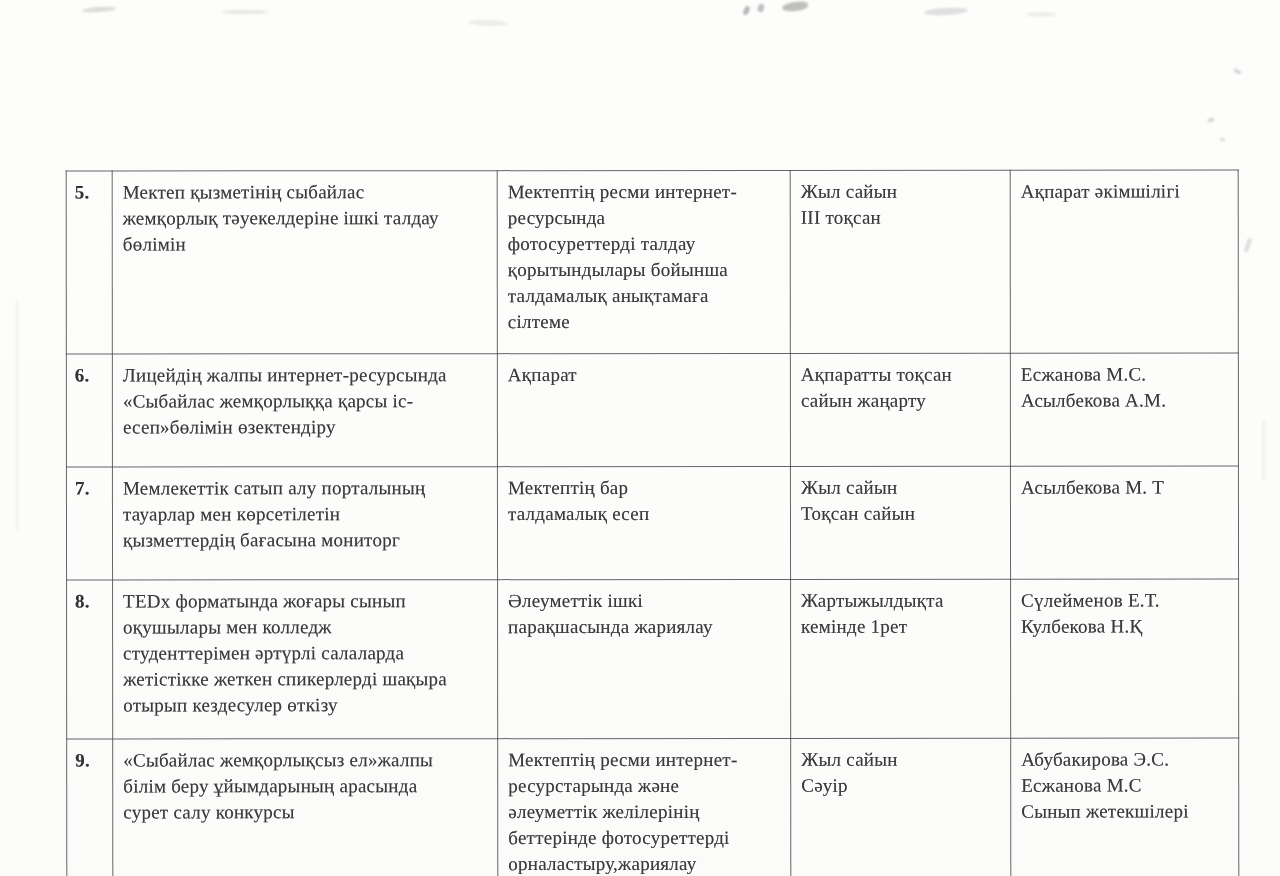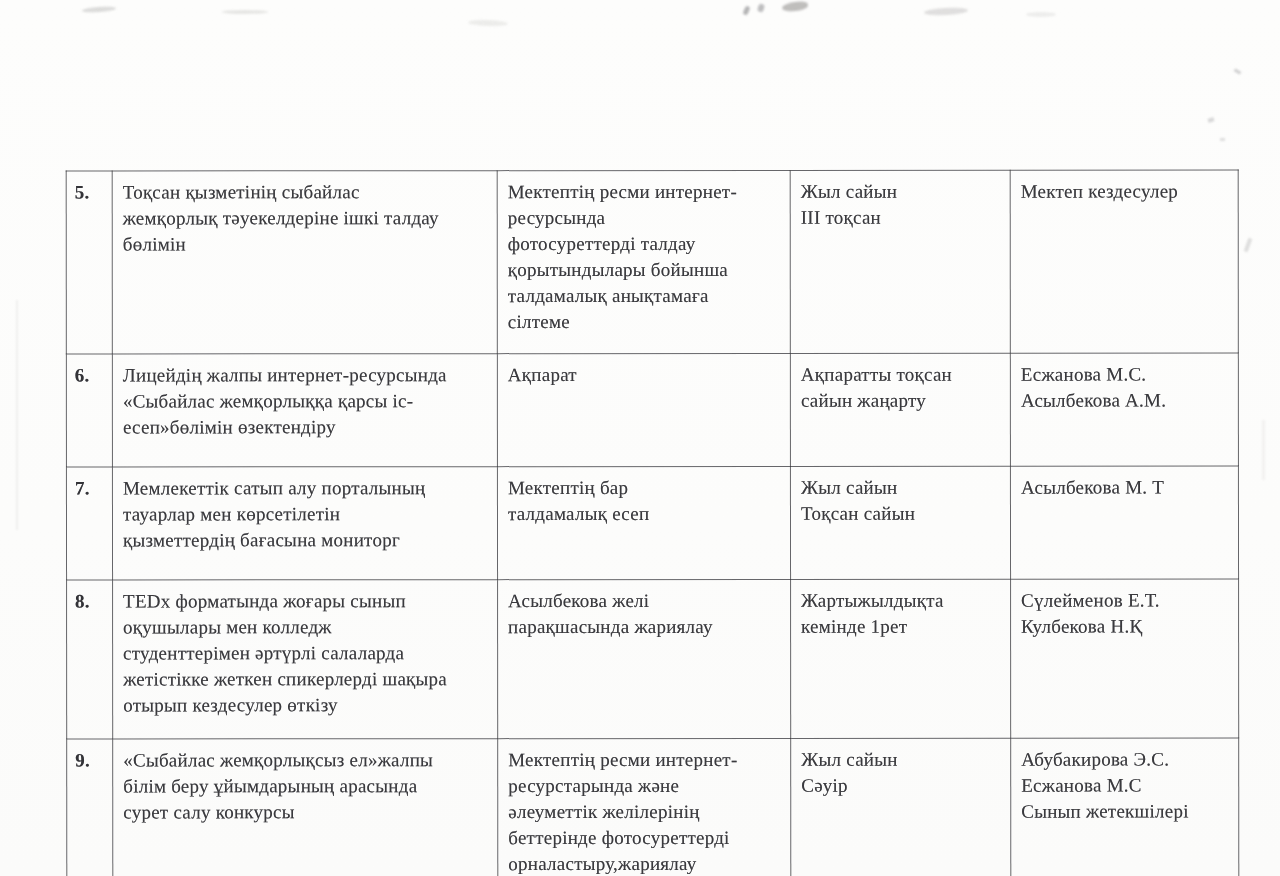--- a/index.html
+++ b/index.html
@@ -82,38 +82,38 @@
       <col class="c-output">
       <col class="c-frequency">
       <col class="c-responsible">
     </colgroup>
     <tbody>
         <tr>
           <td class="cell cell-num">
             <div class="line">5.</div>
           </td>
           <td class="cell cell-activity">
-            <div class="line">Тоқсан қызметінің сыбайлас</div>
+            <div class="line">Мектеп қызметінің сыбайлас</div>
             <div class="line">жемқорлық тәуекелдеріне ішкі талдау</div>
             <div class="line">бөлімін</div>
           </td>
           <td class="cell cell-output">
             <div class="line">Мектептің ресми интернет-</div>
             <div class="line">ресурсында</div>
             <div class="line">фотосуреттерді талдау</div>
             <div class="line">қорытындылары бойынша</div>
             <div class="line">талдамалық анықтамаға</div>
             <div class="line">сілтеме</div>
           </td>
           <td class="cell cell-frequency">
             <div class="line">Жыл сайын</div>
             <div class="line">III тоқсан</div>
           </td>
           <td class="cell cell-responsible">
-            <div class="line">Мектеп кездесулер</div>
+            <div class="line">Ақпарат әкімшілігі</div>
           </td>
         </tr>
         <tr>
           <td class="cell cell-num">
             <div class="line">6.</div>
           </td>
           <td class="cell cell-activity">
             <div class="line">Лицейдің жалпы интернет-ресурсында</div>
             <div class="line">«Сыбайлас жемқорлыққа қарсы іс-</div>
             <div class="line">есеп»бөлімін өзектендіру</div>
@@ -156,21 +156,21 @@
             <div class="line">8.</div>
           </td>
           <td class="cell cell-activity">
             <div class="line">TEDx форматында жоғары сынып</div>
             <div class="line">оқушылары мен колледж</div>
             <div class="line">студенттерімен әртүрлі салаларда</div>
             <div class="line">жетістікке жеткен спикерлерді шақыра</div>
             <div class="line">отырып кездесулер өткізу</div>
           </td>
           <td class="cell cell-output">
-            <div class="line">Асылбекова желі</div>
+            <div class="line">Әлеуметтік ішкі</div>
             <div class="line">парақшасында жариялау</div>
           </td>
           <td class="cell cell-frequency">
             <div class="line">Жартыжылдықта</div>
             <div class="line">кемінде 1рет</div>
           </td>
           <td class="cell cell-responsible">
             <div class="line">Сүлейменов Е.Т.</div>
             <div class="line">Кулбекова Н.Қ</div>
           </td>

